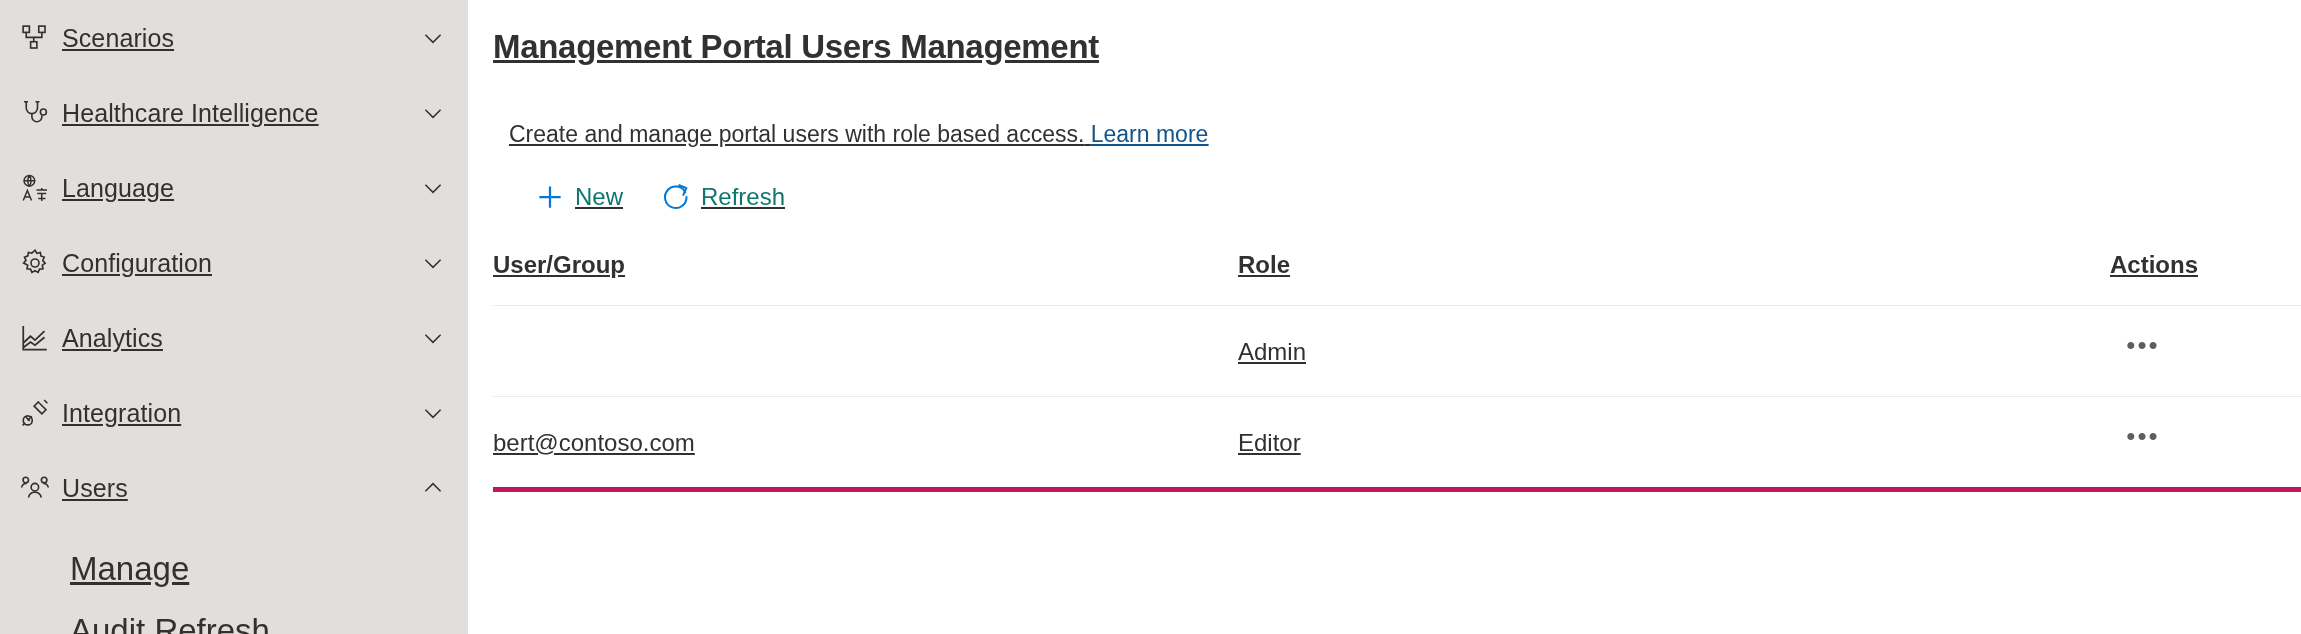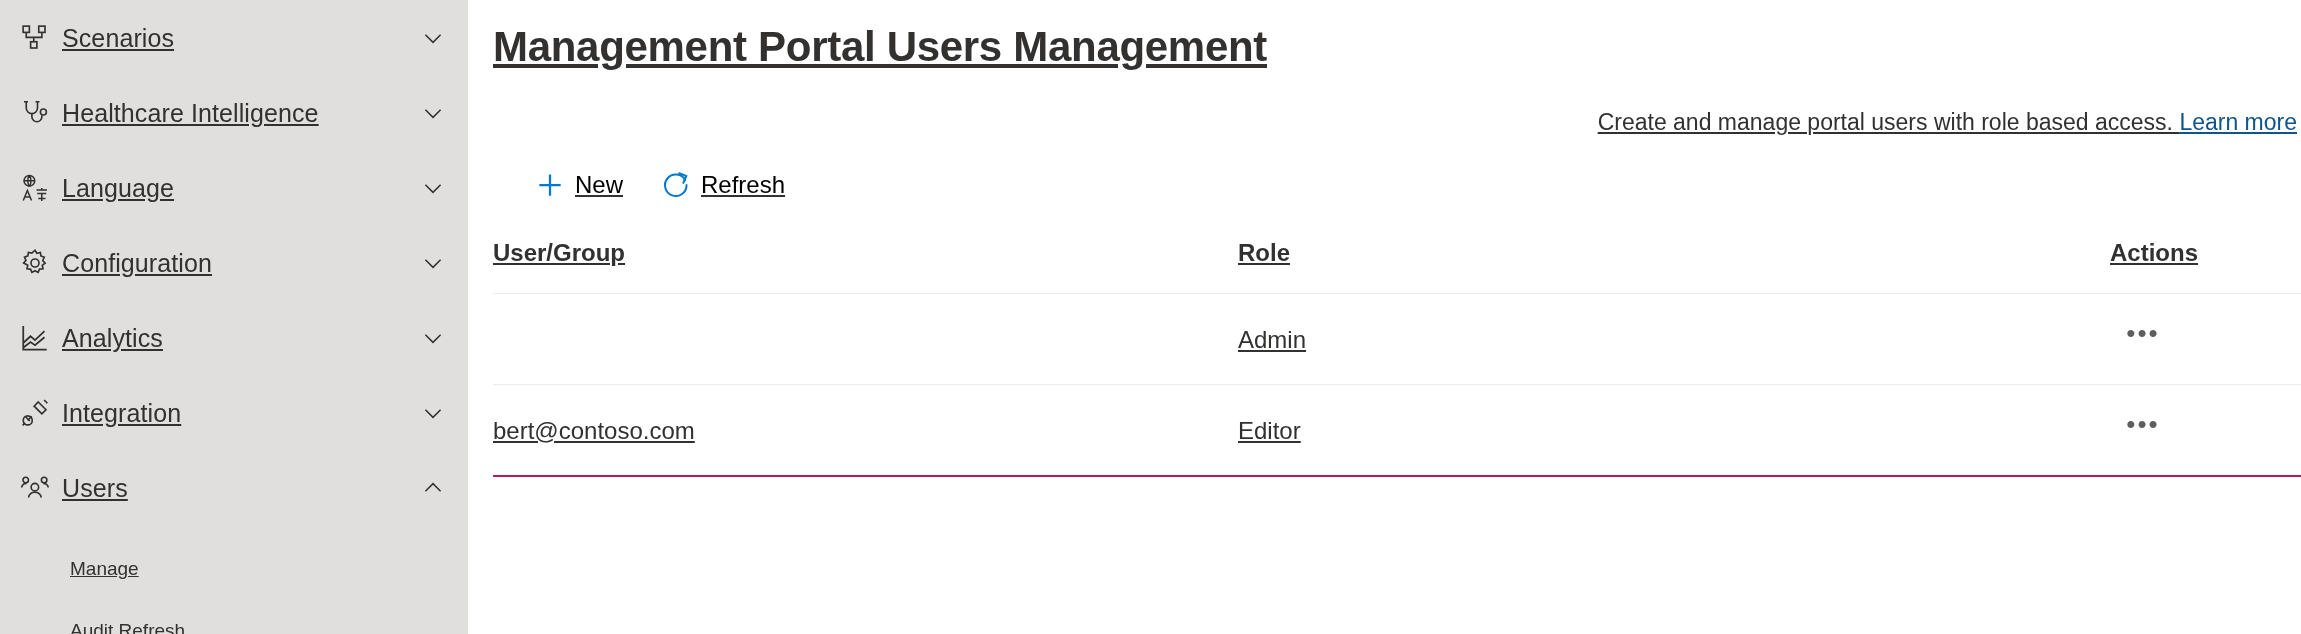--- a/index.html
+++ b/index.html
@@ -84,57 +84,56 @@
   .nav-sub {
     height: 62px;
     display: flex;
     align-items: center;
     padding-left: 70px;
     box-sizing: border-box;
     cursor: pointer;
     user-select: none;
   }
   .nav-sub-label {
-    font-size: 19px;
+    font-size: 33px;
     line-height: 30px;
     color: #323130;
     white-space: nowrap;
     margin-top: 26px;
   }
 
   
   .content {
     flex: 1;
     height: 634px;
     background: #ffffff;
     position: relative;
     overflow: hidden;
     padding-left: 25px;
     box-sizing: border-box;
   }
 
   .page-title {
     margin: 0;
     padding-top: 22px;
-    font-size: 42px;
+    font-size: 33px;
     line-height: 50px;
     font-weight: 700;
     color: #323130;
     letter-spacing: -0.3px;
     white-space: nowrap;
   }
 
   .page-subtitle {
-    margin: 4px;
+    margin: 16px;
     padding-top: 32px;
     font-size: 23px;
     line-height: 28px;
     color: #323130;
     white-space: nowrap;
-    text-align: right;
   }
   .page-subtitle a,
   .learn-more {
     color: #0f548c;
     text-decoration: underline;
     cursor: pointer;
   }
 
   
   .command-bar {
@@ -168,21 +167,21 @@
     align-items: center;
     justify-content: center;
     color: #0078d4;
     margin-right: 8px;
   }
   .cmd-icon svg { display: block; }
 
   .cmd-label {
     font-size: 24px;
     line-height: 30px;
-    color: #000000;
+    color: #0f766e;
   }
 
   
   .table-wrap {
     margin-top: 26px;
     width: 1810px;
   }
 
   .users-table {
     width: 1810px;
@@ -212,21 +211,21 @@
   .users-table td {
     font-size: 24px;
     line-height: 29px;
     color: #323130;
     height: 90px;
     padding: 0;
     vertical-align: middle;
     border-top: 1px solid #edebe9;
     white-space: nowrap;
   }
-  .users-table tbody tr:last-child td { border-bottom: 2px solid #be185d; }
+  .users-table tbody tr:last-child td { border-bottom: 5px solid #be185d; }
 
   .td-actions {
     text-align: left;
     padding-left: 72px !important;
   }
 
   .more-btn {
     display: inline-flex;
     align-items: center;
     justify-content: center;

